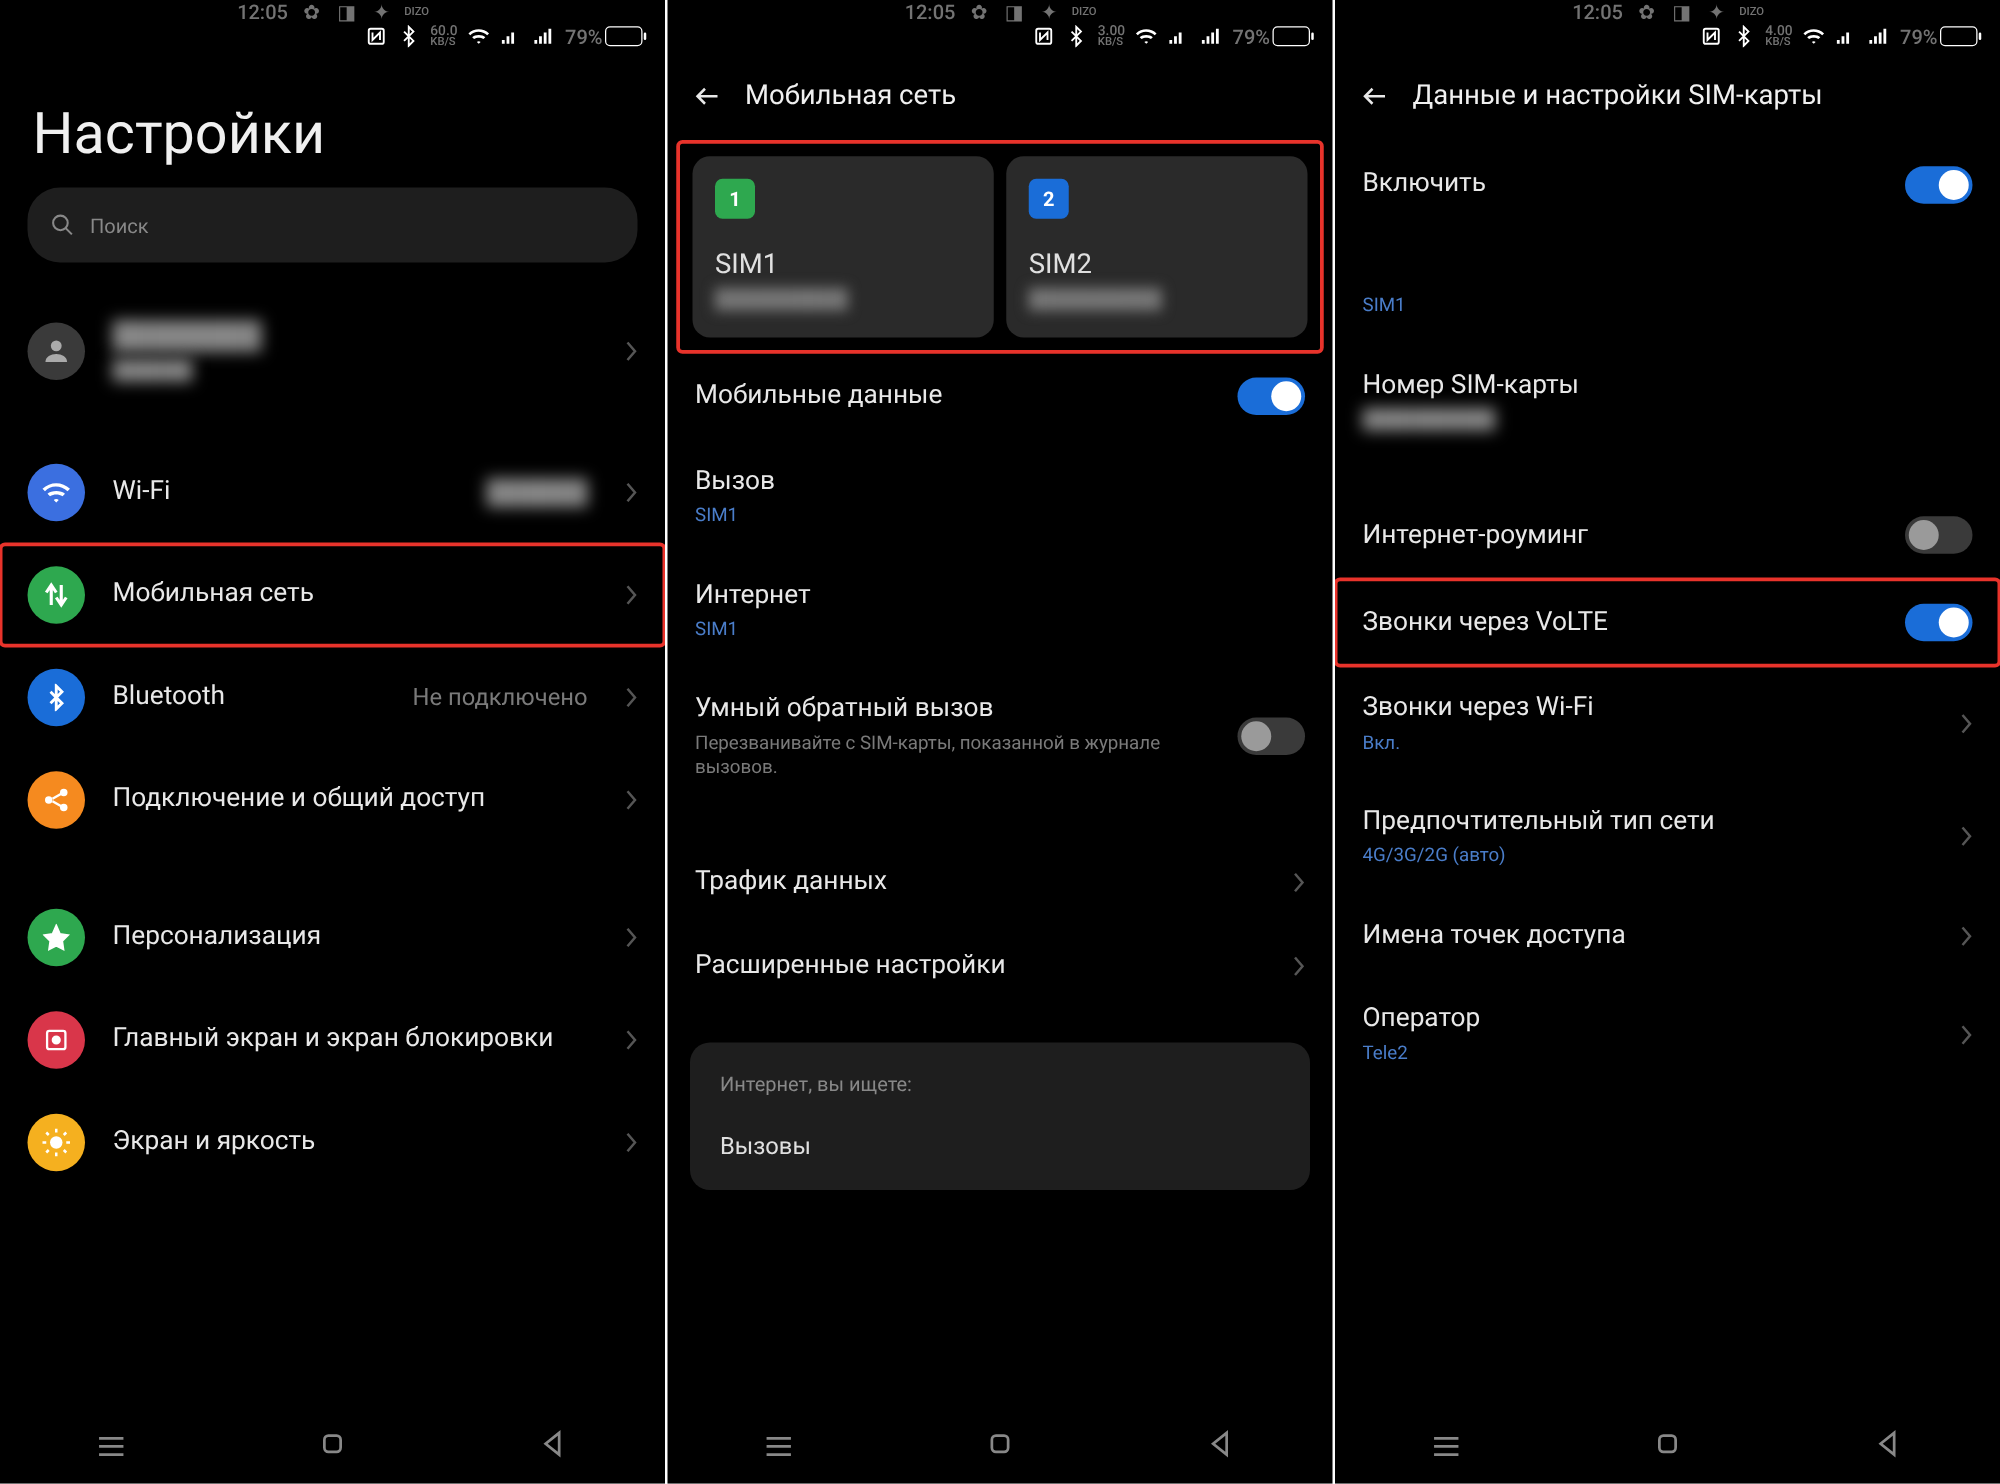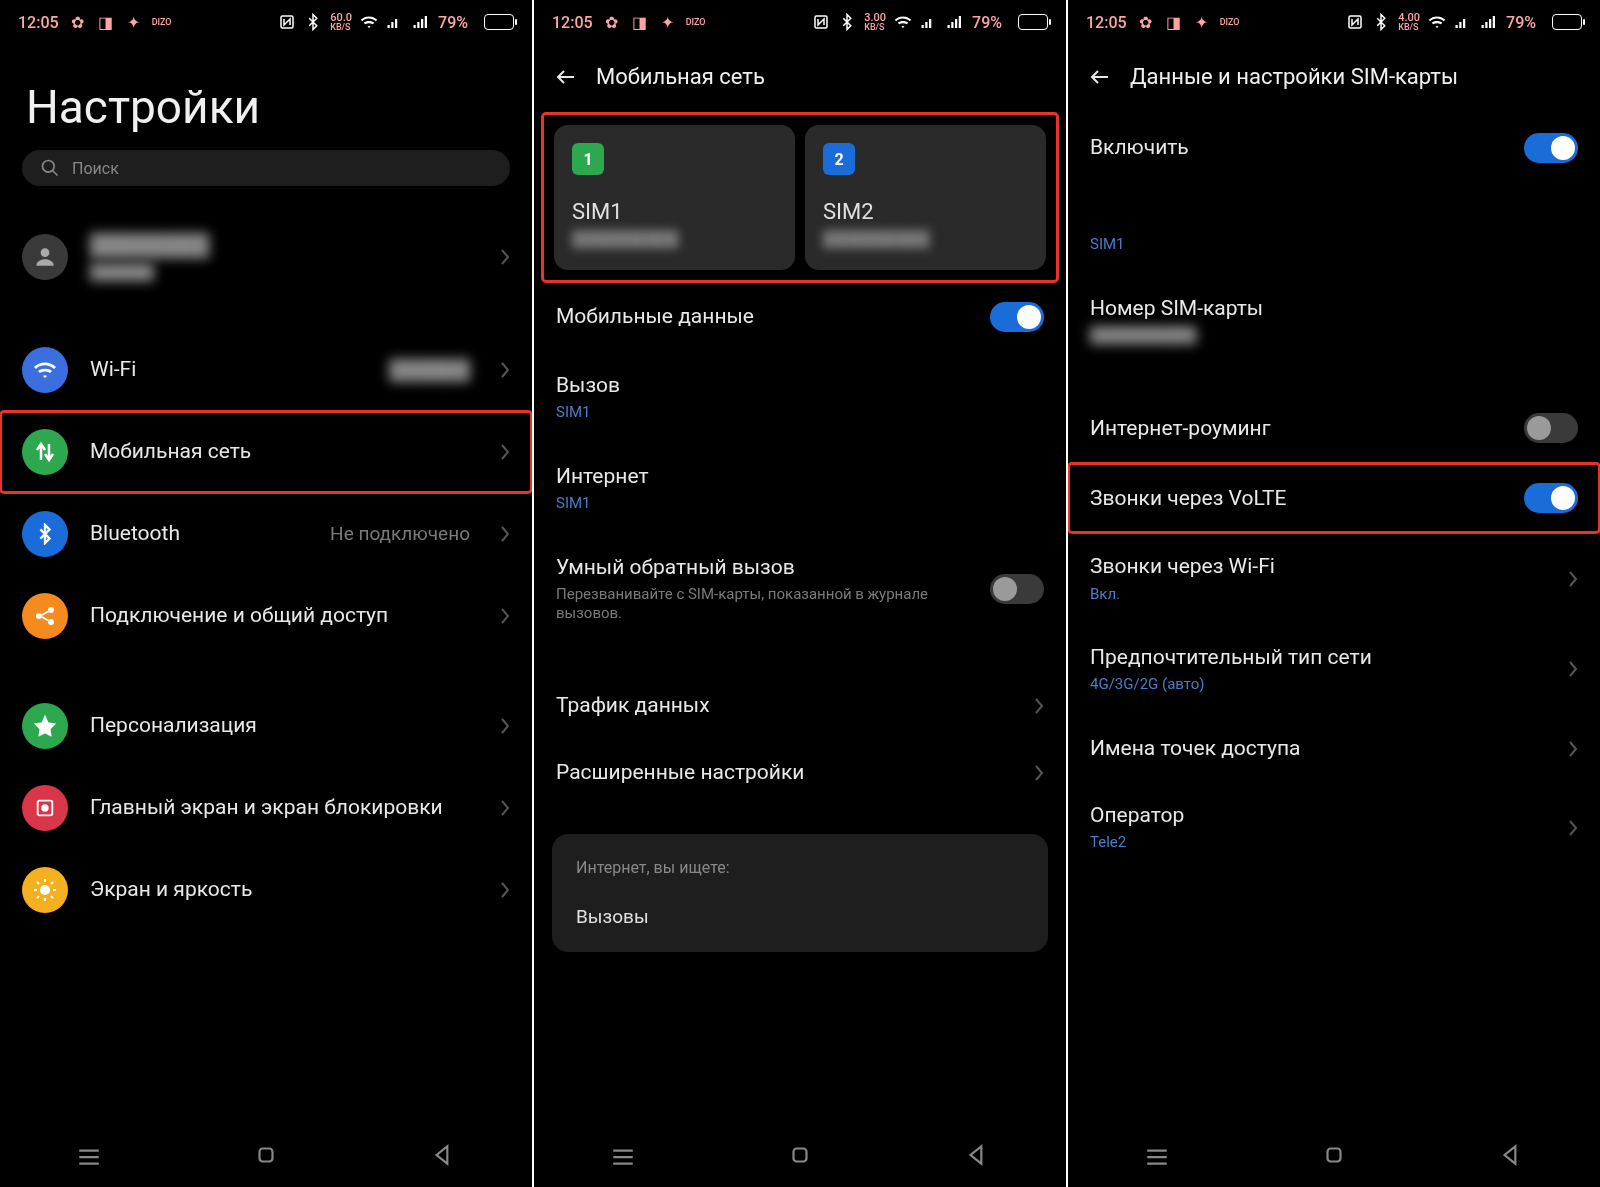--- a/index.html
+++ b/index.html
@@ -21,47 +21,48 @@
     overflow: hidden;
   }
   
   .status-bar {
     height: 44px;
     display: flex;
     align-items: center;
     padding: 0 18px;
     font-size: 16px;
     font-weight: 500;
-    color: #fca5a5;
+    color: #737373;
+    flex-direction: column;
   }
   .status-left { display: flex; align-items: center; gap: 10px; }
   .status-right { margin-left: auto; display: flex; align-items: center; gap: 8px; }
   .status-icon { width: 18px; height: 18px; display: inline-flex; align-items: center; justify-content: center; }
   .speed { font-size: 11px; line-height: 1; text-align: left; }
   .speed .unit { font-size: 9px; display: block; }
-  .battery { display: flex; align-items: center; gap: 16px; }
+  .battery { display: flex; align-items: center; gap: 2px; }
   .battery-body { width: 30px; height: 16px; border: 1.5px solid #fff; border-radius: 4px; position: relative; }
   .battery-body::after { content:""; position:absolute; right:-4px; top:4px; width:2px; height:6px; background:#fff; border-radius:1px; }
   .battery-fill { height:100%; width:79%; background:#fff; border-radius:2px; }
   
   .screen-header {
     display: flex;
     align-items: center;
     padding: 20px 20px 24px;
     gap: 18px;
   }
   .back-arrow { width: 24px; height: 24px; }
   .screen-title { font-size: 22px; color: #f0f0f0; }
   .big-title { font-size: 46px; font-weight: 400; padding: 36px 26px 16px; color: #f0f0f0; }
   
   .search-bar {
     margin: 0 22px 28px;
     background: #1e1e1e;
     border-radius: 26px;
-    height: 36px;
+    height: 60px;
     display: flex;
     align-items: center;
     padding: 0 18px;
     gap: 12px;
     color: #888;
   }
   .search-bar svg { width: 20px; height: 20px; }
   
   .row {
     display: flex;

